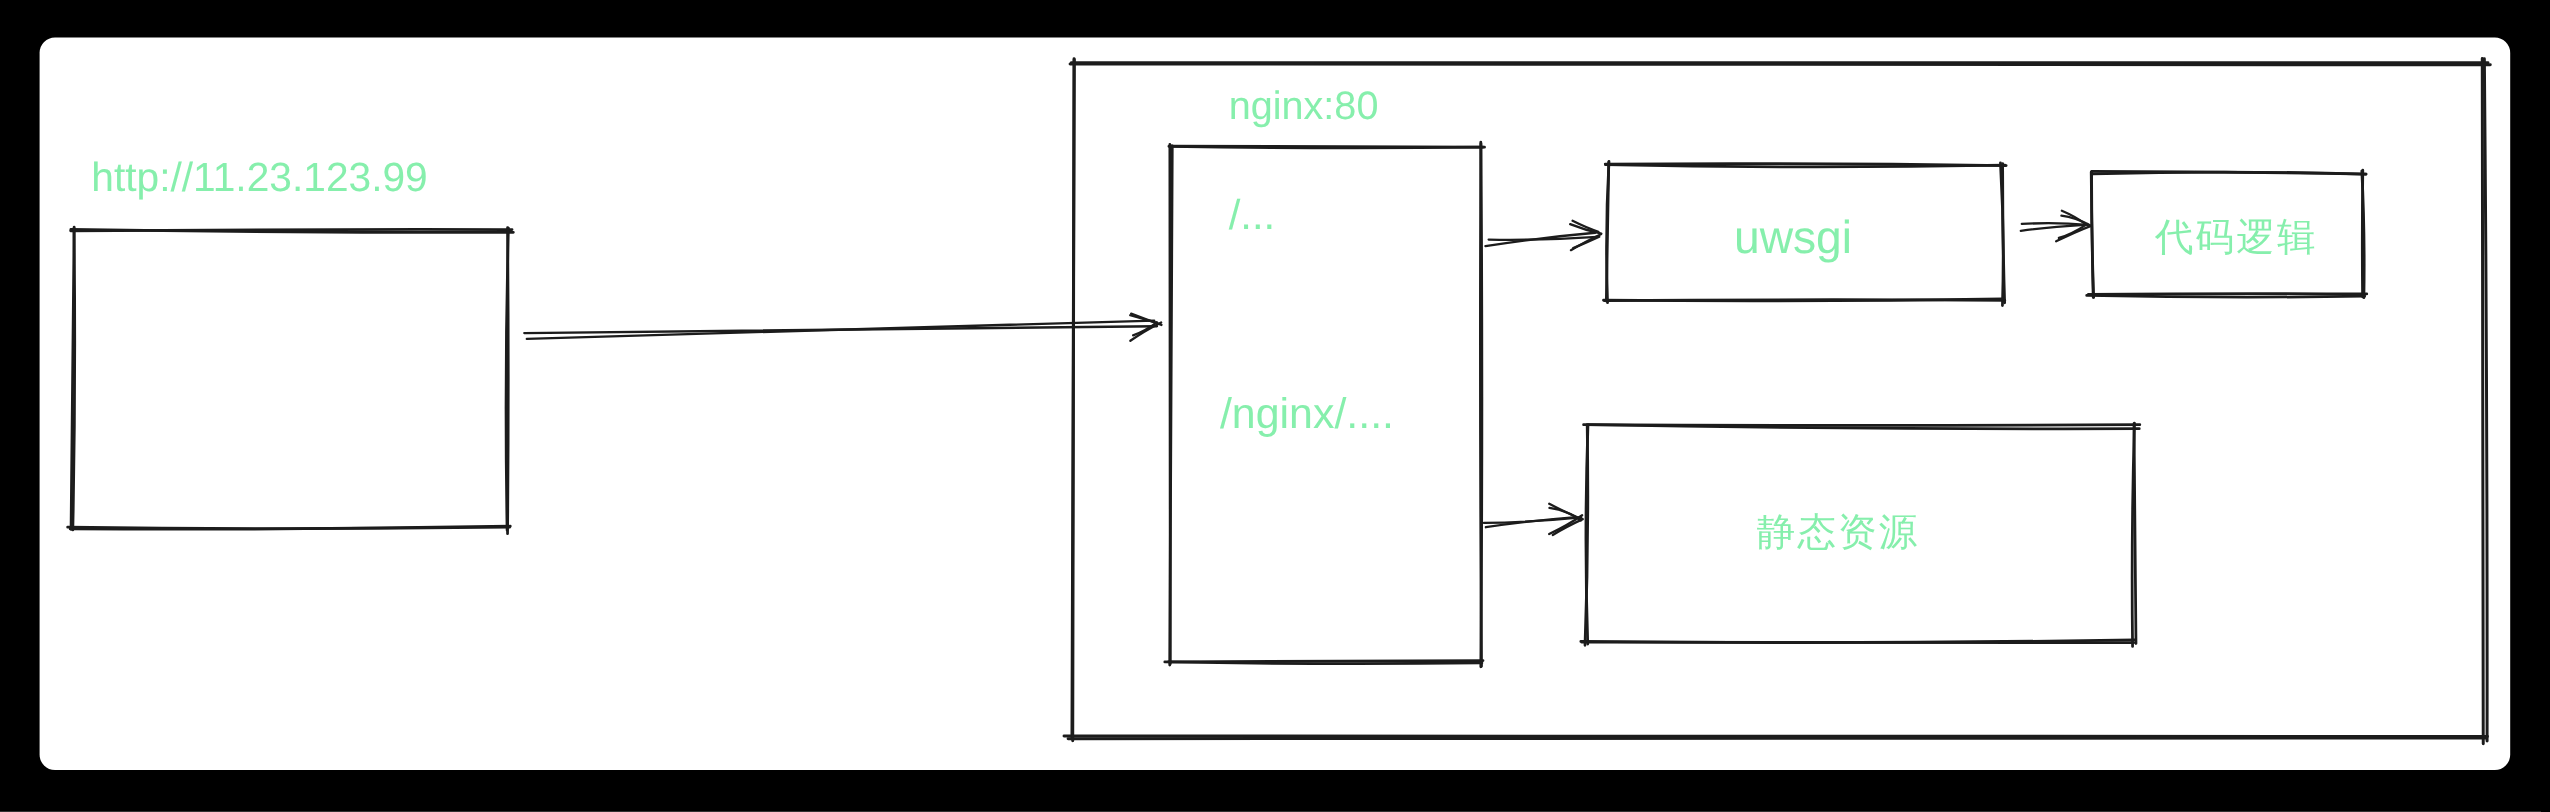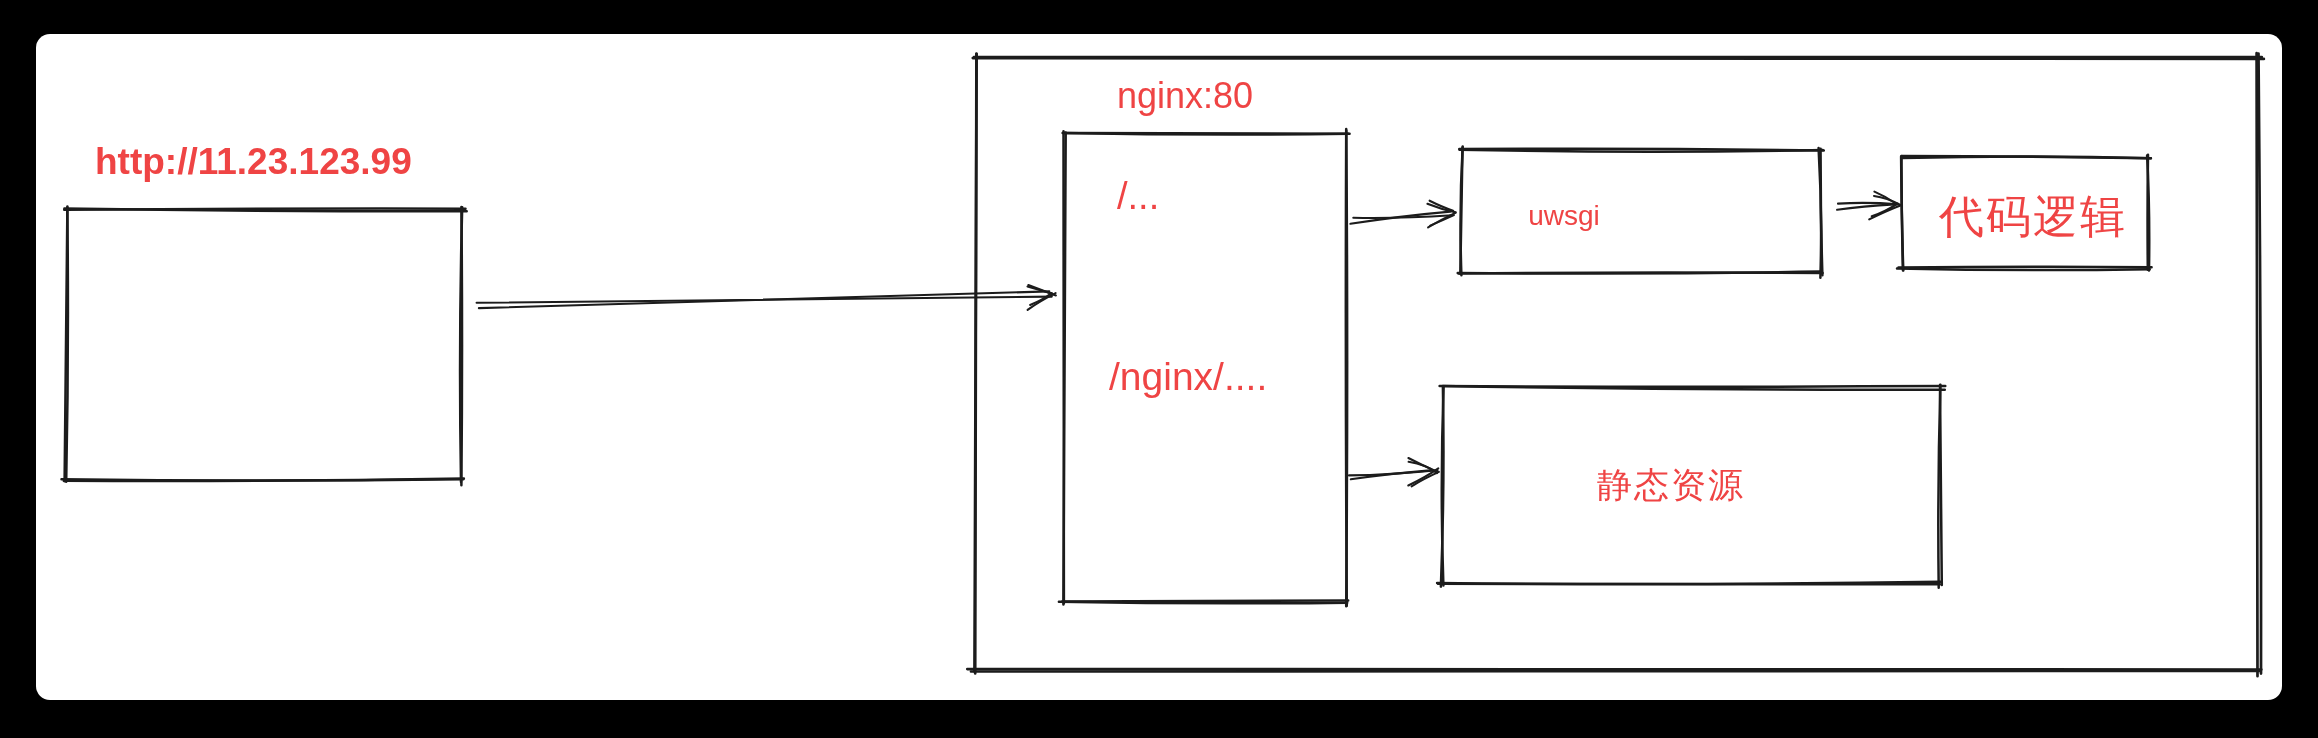--- a/index.html
+++ b/index.html
@@ -17,21 +17,21 @@
     background: #ffffff;
     border-radius: 14px;
   }
   #sketch-svg {
     position: absolute;
     left: 0; top: 0;
     width: 2318px; height: 738px;
   }
   .label {
     position: absolute;
-    color: #ef4444;
+    color: #86efac;
     white-space: nowrap;
     line-height: 1;
   }
   .label-center {
     transform: translate(-50%, -50%);
   }
 </style>
 </head>
 <body>
 
@@ -127,27 +127,27 @@
         <path d="M1940.0 385.1 Q1941.1 483.2 1941.8 585.0" fill="none" stroke="#1c1c1c" stroke-width="2.5" stroke-linecap="round"></path>
         <path d="M1940.7 581.7 Q1688.7 585.7 1437.1 583.1" fill="none" stroke="#1c1c1c" stroke-width="2.5" stroke-linecap="round"></path>
         <path d="M1443.4 585.5 Q1440.0 488.0 1443.6 386.5" fill="none" stroke="#1c1c1c" stroke-width="2.5" stroke-linecap="round"></path>
         <path d="M1439.6 386.1 Q1694.3 387.4 1945.3 386.1" fill="none" stroke="#1c1c1c" stroke-width="2.5" stroke-linecap="round"></path>
         <path d="M1940.4 384.7 Q1937.4 486.3 1938.7 587.7" fill="none" stroke="#1c1c1c" stroke-width="2.5" stroke-linecap="round"></path>
         <path d="M1939.8 584.3 Q1689.9 583.0 1438.0 583.8" fill="none" stroke="#1c1c1c" stroke-width="2.5" stroke-linecap="round"></path>
         <path d="M1440.9 586.6 Q1444.7 486.5 1442.9 386.7" fill="none" stroke="#1c1c1c" stroke-width="2.5" stroke-linecap="round"></path>
       </g>
   </svg>
 
-  <div class="label" style="left:95px; top:143px; font-size:37px;font-weight:bold;">http://11.23.123.99</div>
+  <div class="label" style="left:83px; top:143px; font-size:37px;">http://11.23.123.99</div>
 
   <div class="label" style="left:1117px; top:78px; font-size:36px;">nginx:80</div>
 
   <div class="label" style="left:1117px; top:177px; font-size:38px;">/...</div>
 
   <div class="label" style="left:1109px; top:357px; font-size:39px;">/nginx/....</div>
 
-  <div class="label label-center" style="left:1564px; top:216px; font-size:28px;text-align:right;">uwsgi</div>
+  <div class="label label-center" style="left:1630px; top:216px; font-size:42px;text-align:right;">uwsgi</div>
 
-  <div class="label label-center" style="left:2033px; top:216px; font-size:45px; letter-spacing:2px;">代码逻辑</div>
+  <div class="label label-center" style="left:2033px; top:216px; font-size:35px; letter-spacing:2px;">代码逻辑</div>
 
   <div class="label label-center" style="left:1671px; top:484px; font-size:35px; letter-spacing:2px;">静态资源</div>
 
 </div>
 
 </body></html>

